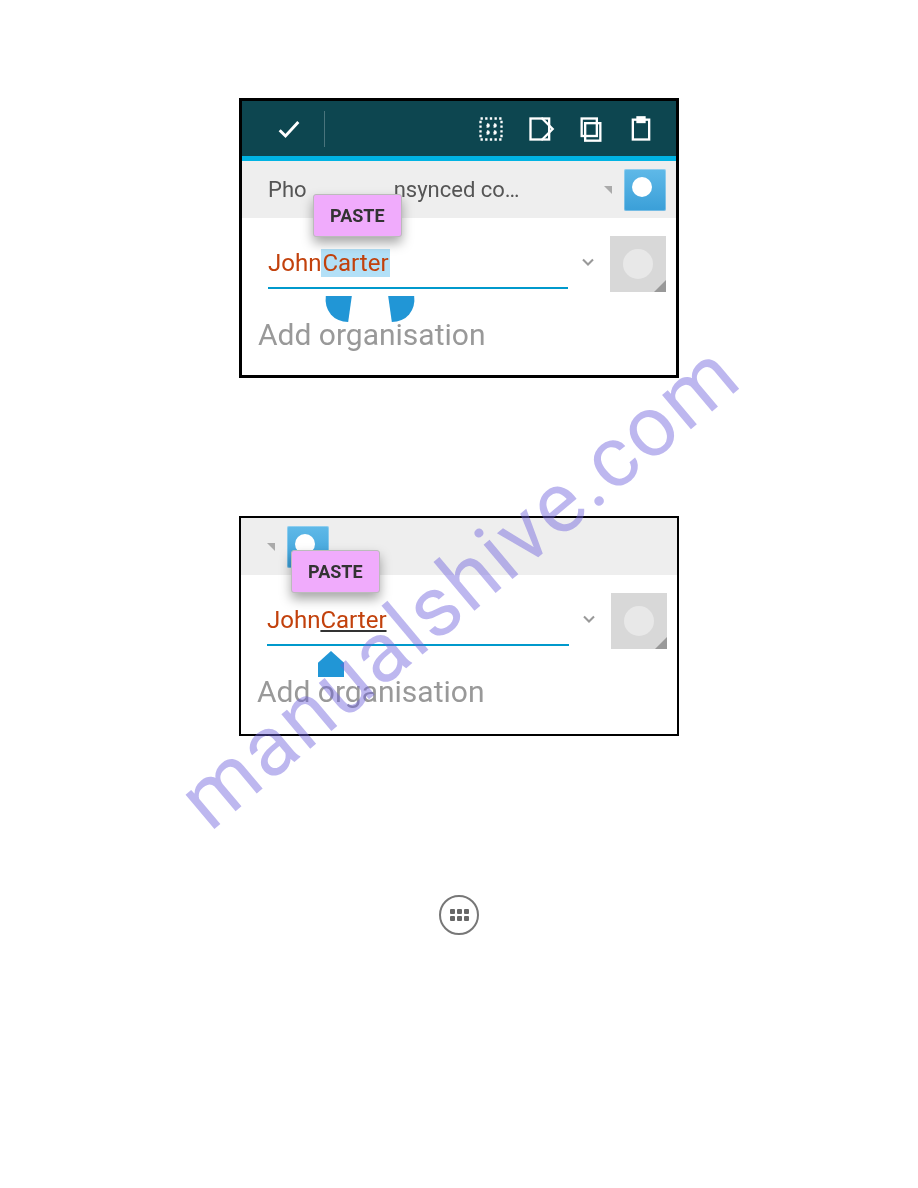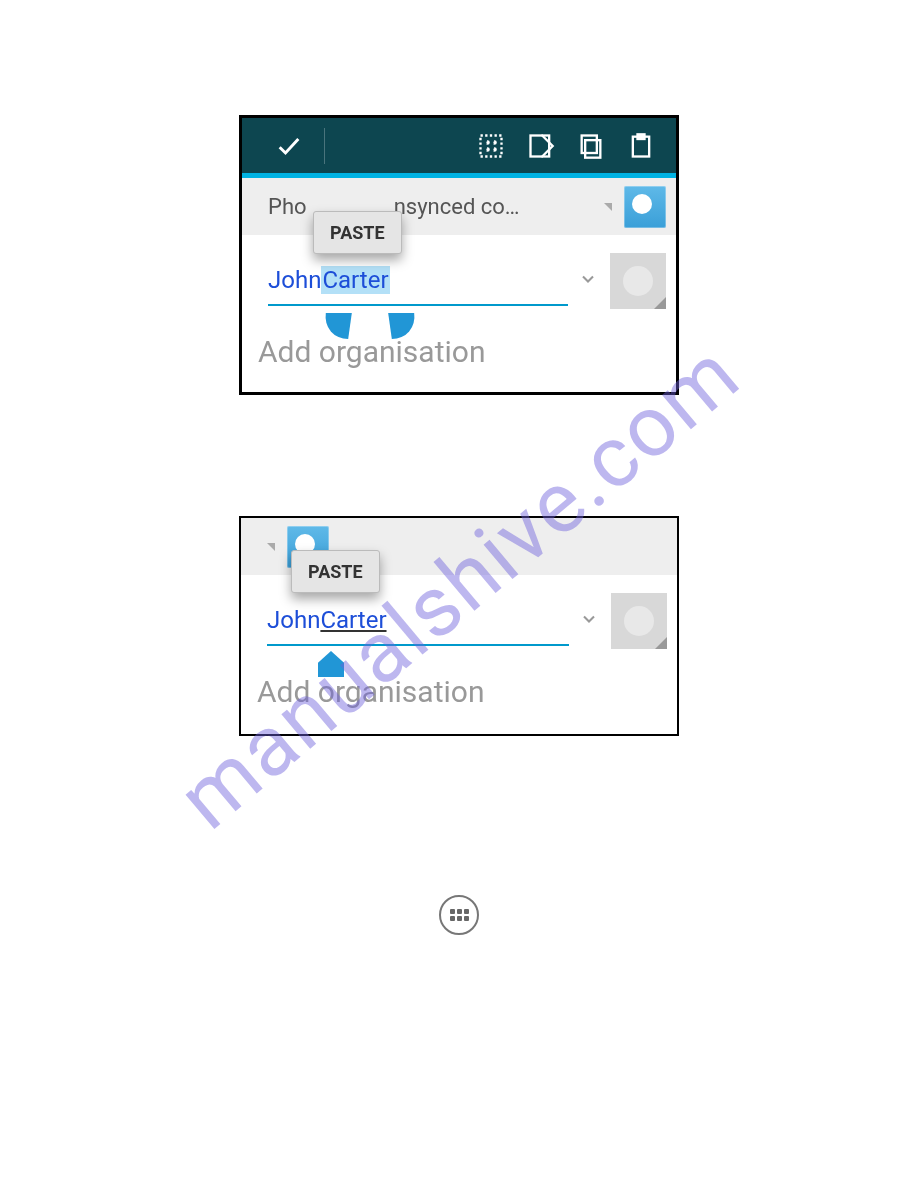--- a/index.html
+++ b/index.html
@@ -23,21 +23,21 @@
     pointer-events: none;
     z-index: 50;
   }
   .screenshot {
     position: absolute;
     border: 3px solid #000;
     background: #fff;
     width: 440px;
     left: 239px;
   }
-  .screenshot.first { top: 115px; height: 280px; }
+  .screenshot.first { top: 98px; height: 280px; }
   .screenshot.second { top: 516px; height: 220px; border-width: 2px; }
 
   .top-toolbar {
     height: 60px;
     background: #0d4650;
     display: flex;
     align-items: center;
     padding: 0 10px 0 22px;
     border-bottom: 5px solid #00b3e3;
   }
@@ -88,21 +88,21 @@
     padding-right:10px;
     position:relative;
   }
   .name-field {
     flex:1;
     border-bottom:2px solid #0099cc;
     height:50px;
     display:flex;
     align-items:center;
     font-size:24px;
-    color:#1d4ed8;
+    color:#c2410c;
     position:relative;
   }
   .name-sel {
     background:#b3e0f7;
     padding:0 1px;
   }
   .underline-carter { text-decoration: underline; text-decoration-color:#333; }
   .chev-down { margin-left:10px; margin-right:12px; }
   .photo-placeholder {
     width:56px; height:56px;
@@ -122,21 +122,21 @@
   .org-row {
     padding-left:16px;
     font-size:30px;
     color:#999;
     height:50px;
     display:flex; align-items:center;
   }
 
   .paste-popup {
     position:absolute;
-    background:#e5e5e5;
+    background:#f0abfc;
     border:1px solid #bbb;
     border-radius:3px;
     box-shadow:0 6px 12px rgba(0,0,0,0.35);
     font-weight:700;
     font-size:18px;
     color:#333;
     padding:10px 16px;
     z-index:10;
   }
 

